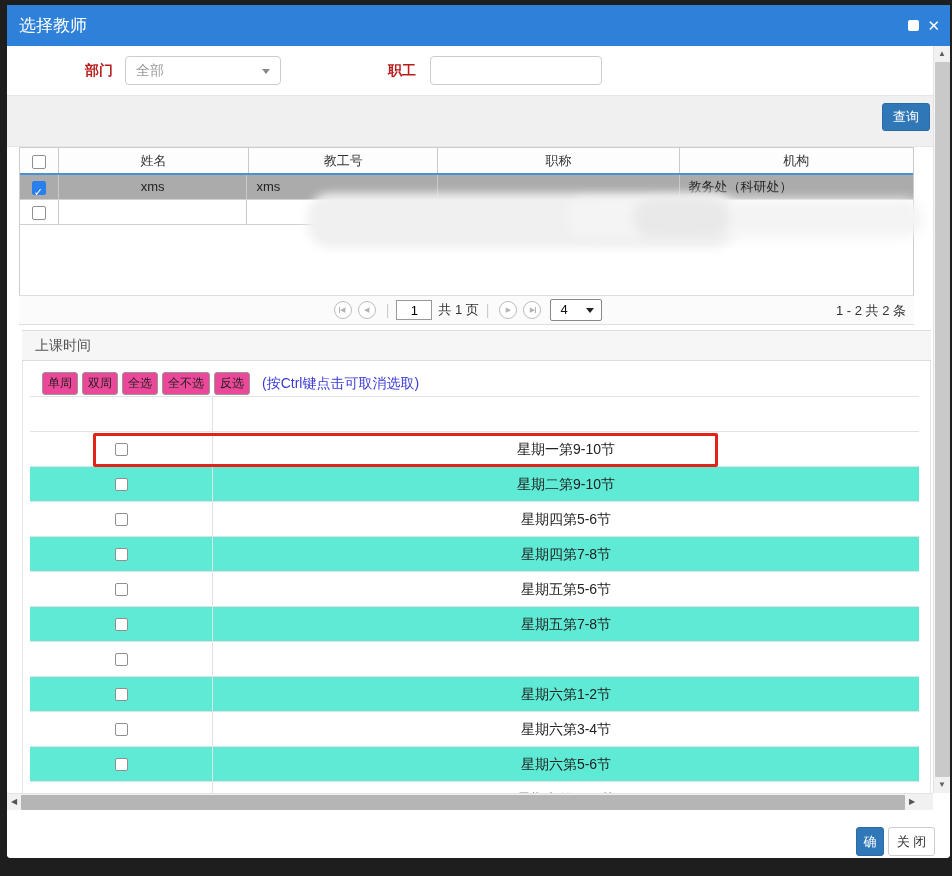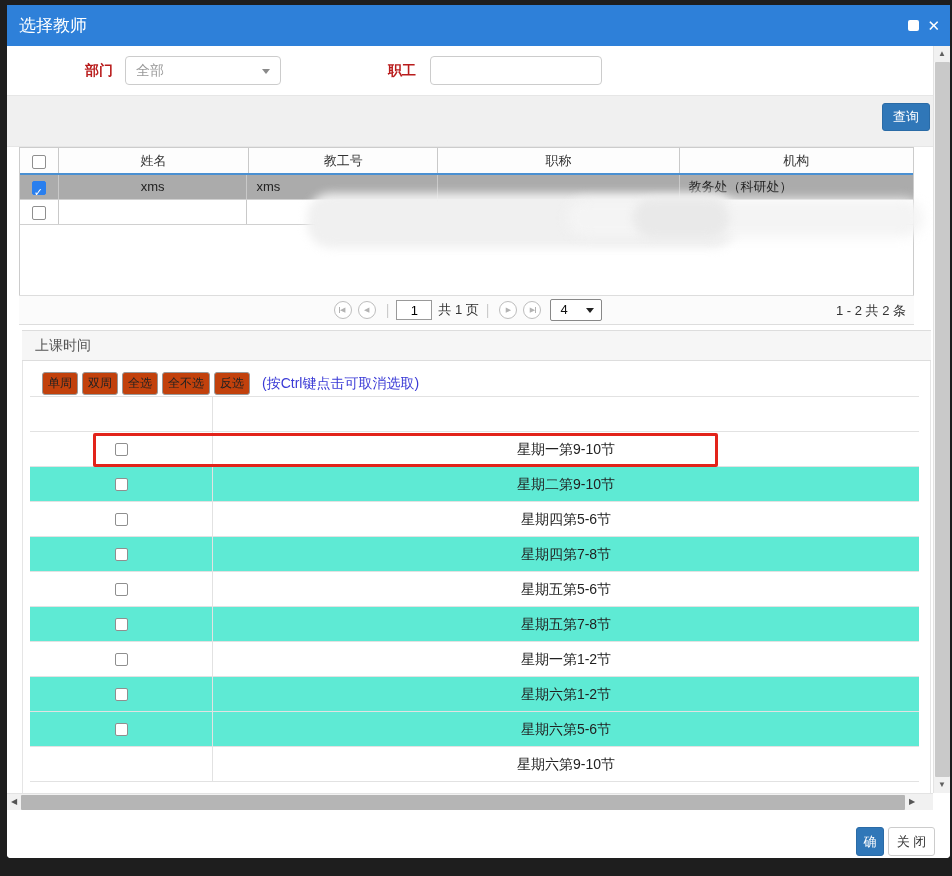--- a/index.html
+++ b/index.html
@@ -114,21 +114,21 @@
   }
   .pg-range { position:absolute; right:8px; top:0; line-height:30px; font-size:13px; color:#333; }
   
   .sched-panel { position:absolute; left:15px; top:325px; width:909px; height:463px; border-left:1px solid #e5e5e5; border-right:1px solid #e5e5e5; }
   .sec-hdr {
     position:absolute; left:15px; top:325px; width:909px; height:31px;
     background:#f6f6f6; border-top:1px solid #ddd; border-bottom:1px solid #ddd;
     font-size:14px; color:#555; line-height:29px; padding-left:13px;
   }
   .mini-btn {
-    position:absolute; top:367px; height:23px; background:#c2410c; border:1px solid #999; border-radius:3px;
+    position:absolute; top:367px; height:23px; background:#ec4899; border:1px solid #999; border-radius:3px;
     font-size:12px; color:#222; text-align:center; line-height:21px; cursor:pointer;
     font-family:"Liberation Sans","DejaVu Sans",sans-serif;
   }
   .hint { position:absolute; left:255px; top:367px; font-size:14px; color:#3a3ad6; line-height:23px; }
   .sched-table {
     position:absolute; left:23px; top:391px; width:889px; height:397px;
     border-top:1px solid #e2e2e2; overflow:hidden; background:#fff;
   }
   .srow { display:flex; height:35px; border-bottom:1px solid #e2e2e2; background:#fff; }
   .srow.alt { background:#5eead4; }
@@ -270,25 +270,28 @@
       <div class="srow">
         <div class="scell-cb"><span class="cb"></span></div>
         <div class="scell-lbl">星期五第5-6节</div>
       </div>
       <div class="srow alt">
         <div class="scell-cb"><span class="cb"></span></div>
         <div class="scell-lbl">星期五第7-8节</div>
       </div>
       <div class="srow">
         <div class="scell-cb"><span class="cb"></span></div>
-        <div class="scell-lbl">星期一第1-2节</div>
       </div>
       <div class="srow alt">
         <div class="scell-cb"><span class="cb"></span></div>
         <div class="scell-lbl">星期六第1-2节</div>
+      </div>
+      <div class="srow">
+        <div class="scell-cb"><span class="cb"></span></div>
+        <div class="scell-lbl">星期六第3-4节</div>
       </div>
       <div class="srow alt">
         <div class="scell-cb"><span class="cb"></span></div>
         <div class="scell-lbl">星期六第5-6节</div>
       </div>
       <div class="srow">
         <div class="scell-cb"></div>
         <div class="scell-lbl">星期六第9-10节</div>
       </div>
     </div>

